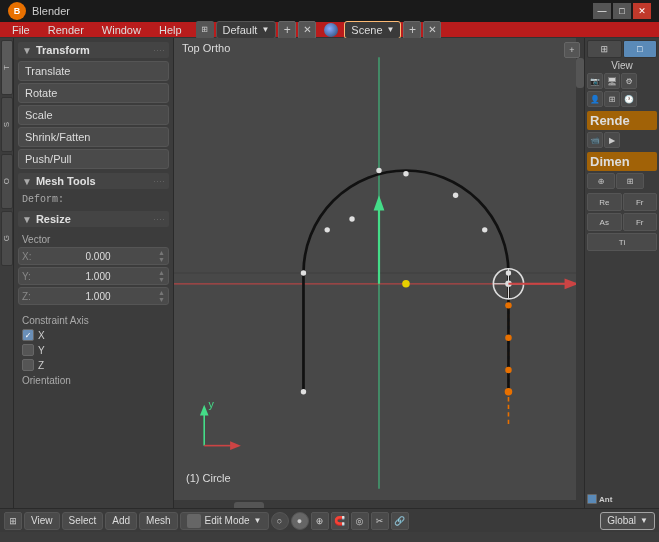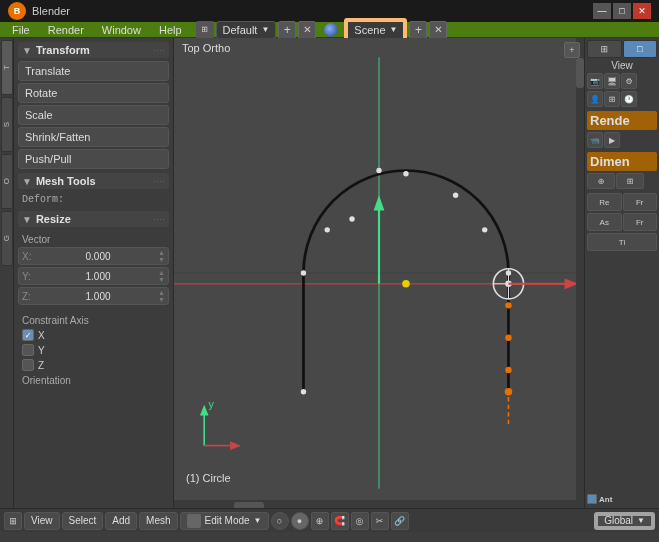--- a/index.html
+++ b/index.html
@@ -59,21 +59,21 @@
       justify-content: center;
       color: #fff;
     }
     .title-btn.minimize { background: #555; }
     .title-btn.maximize { background: #555; }
     .title-btn.close { background: #c0392b; }
 
     
     .menu-bar {
       height: 16px;
-      background: #4d7c0f;
+      background: #b91c1c;
       display: flex;
       align-items: center;
       padding: 0 4px;
       gap: 2px;
       border-bottom: 1px solid #333;
     }
     .menu-item {
       padding: 2px 8px;
       cursor: pointer;
       border-radius: 3px;
@@ -124,21 +124,21 @@
       border-radius: 2px;
       color: #ccc;
       font-size: 10px;
       cursor: pointer;
       display: flex;
       align-items: center;
       justify-content: center;
     }
     .scene-selector {
       background: #3a3a3a;
-      border: 4px solid #fdba74;
+      border: 1px solid #fdba74;
       border-radius: 3px;
       color: #ddd;
       padding: 2px 6px;
       font-size: 11px;
       cursor: pointer;
       display: flex;
       align-items: center;
       gap: 4px;
       margin-left: 4px;
     }
@@ -519,21 +519,21 @@
       border-radius: 2px;
       cursor: pointer;
       display: flex;
       align-items: center;
       justify-content: center;
       font-size: 9px;
       color: #ccc;
     }
     .global-dropdown {
       background: #4a4a4a;
-      border: 4px solid #a3a3a3;
+      border: 1px solid #a3a3a3;
       border-radius: 3px;
       color: #ddd;
       padding: 1px 6px;
       font-size: 10px;
       cursor: pointer;
       height: 18px;
       display: flex;
       align-items: center;
       margin-left: auto;
     }

